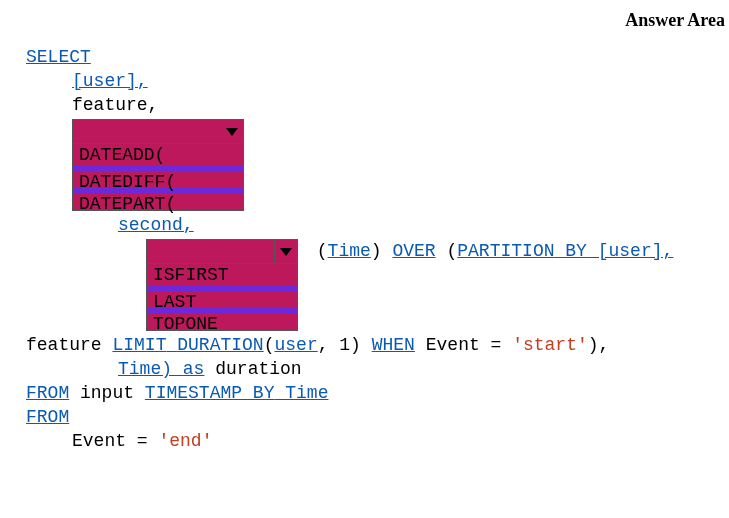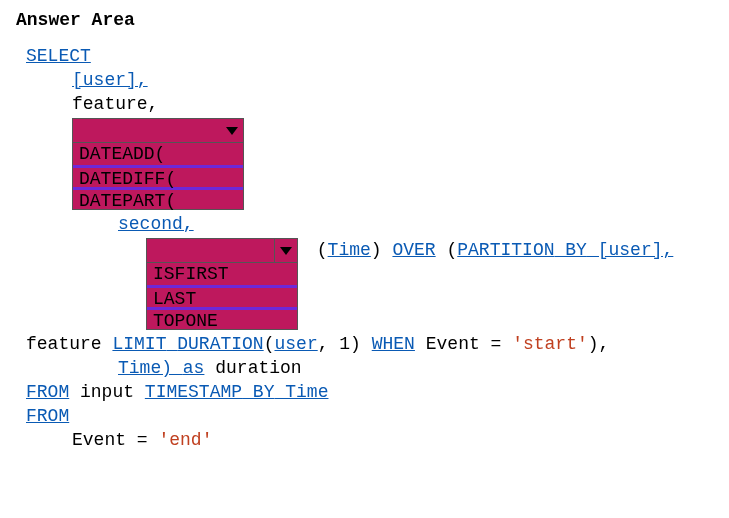--- a/index.html
+++ b/index.html
@@ -11,26 +11,27 @@
     font-family: Consolas, "Courier New", monospace;
     font-size: 18px;
     color: #000;
     overflow: hidden;
   }
   .page {
     padding: 10px 4px 0 26px;
     box-sizing: border-box;
   }
   .header {
-    font-family: Liberation Mono, monospace;
+    font-family: Liberation Serif, serif;
     font-weight: bold;
     font-size: 18px;
     color: #000;
     margin-bottom: 14px;
     margin-left: -10px;
+    text-align: right;
   }
   .kw  { color: #0a5ab4; text-decoration: underline; } 
   .str { color: #c04020; } 
   .blk { color: #000; }
   .line { white-space: pre; line-height: 24px; }
   .indent1 { padding-left: 46px; }
   .indent2 { padding-left: 92px; }
   .indent-time { padding-left: 92px; }
 
   .dropdown {
@@ -50,21 +51,21 @@
   .dd-arrow {
     width: 22px;
     height: 100%;
     border-left: 1px solid #555;
     display: flex;
     align-items: center;
     justify-content: center;
   }
   .dd-arrow svg { display:block; }
   .dd-opt {
-    border-top: 3px solid #6d28d9;
+    border-top: 5px solid #6d28d9;
     padding: 1px 6px 1px 6px;
     font-family: Consolas, "Courier New", monospace;
     color: #000;
     line-height: 20px;
     height: 22px;
     box-sizing: border-box;
   }
   .dd-opt:first-of-type { border-top: none; }
   .dd-body { }
 

